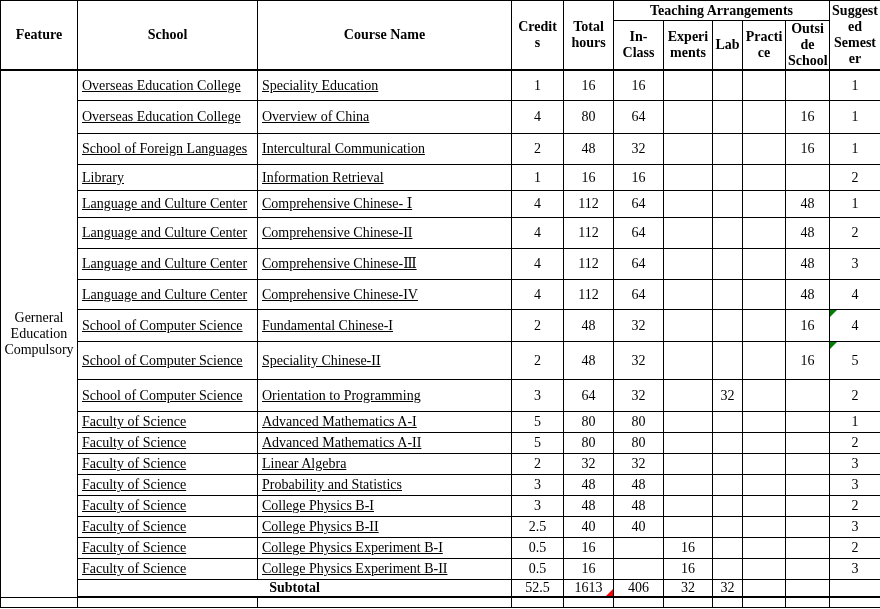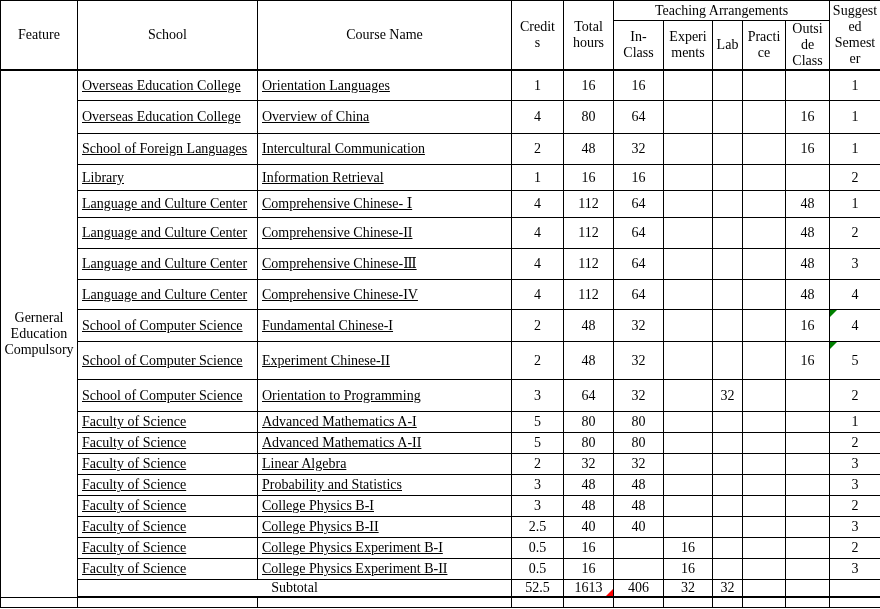--- a/index.html
+++ b/index.html
@@ -19,28 +19,28 @@
     border: 1px solid #000;
     overflow: hidden;
     vertical-align: middle;
     text-align: center;
     font-size: 14px;
     line-height: 1.14;
     padding: 0 2px;
     position: relative;
   }
   th {
-    font-weight: normal;
+    font-weight: bold;
     white-space: pre-line;
   }
   td.left { text-align: left; padding-left: 4px; text-decoration: underline; }
   td.feature { white-space: pre-line; padding: 0 1px; margin-top: 25px; }
   tbody tr:first-child td { border-top: 2px solid #000; }
   tr.subtotal-row td { border-bottom: 2px solid #000; }
-  td.subtotal-label { font-weight: normal; }
+  td.subtotal-label { font-weight: bold; }
   .corner-tl {
     position: absolute; top: 0; left: 0; width: 0; height: 0;
     border-top: 7px solid #008000;
     border-right: 7px solid transparent;
   }
   .corner-br {
     position: absolute; bottom: 0; right: 0; width: 0; height: 0;
     border-bottom: 7px solid #ff0000;
     border-left: 7px solid transparent;
   }
@@ -80,30 +80,30 @@
     <tr style="height:48px">
       <th>In-
 Class</th>
       <th>Experi
 ments</th>
       <th>Lab</th>
       <th>Practi
 ce</th>
       <th>Outsi
 de
-Class</th>
+School</th>
     </tr>
   </thead>
   <tbody id="table-body">
     <tr style="height: 31px;">
         <td rowspan="20" class="feature">Gerneral
 Education
 Compulsory</td>
         <td class="left"><span>Overseas Education College</span></td>
-        <td class="left"><span>Orientation Languages</span></td>
+        <td class="left"><span>Speciality Education</span></td>
         <td><span>1</span></td>
         <td><span>16</span></td>
         <td><span>16</span></td>
         <td><span></span></td>
         <td><span></span></td>
         <td><span></span></td>
         <td><span></span></td>
         <td><span>1</span></td>
       </tr>
       <tr style="height: 33px;">
@@ -197,21 +197,21 @@
         <td><span>48</span></td>
         <td><span>32</span></td>
         <td><span></span></td>
         <td><span></span></td>
         <td><span></span></td>
         <td><span>16</span></td>
         <td><span>4</span><span class="corner-tl" style="border-top-color: rgb(0, 128, 0);"></span></td>
       </tr>
       <tr style="height: 38px;">
         <td class="left"><span>School of Computer Science</span></td>
-        <td class="left"><span>Experiment Chinese-II</span></td>
+        <td class="left"><span>Speciality Chinese-II</span></td>
         <td><span>2</span></td>
         <td><span>48</span></td>
         <td><span>32</span></td>
         <td><span></span></td>
         <td><span></span></td>
         <td><span></span></td>
         <td><span>16</span></td>
         <td><span>5</span><span class="corner-tl" style="border-top-color: rgb(0, 128, 0);"></span></td>
       </tr>
       <tr style="height: 32px;">

